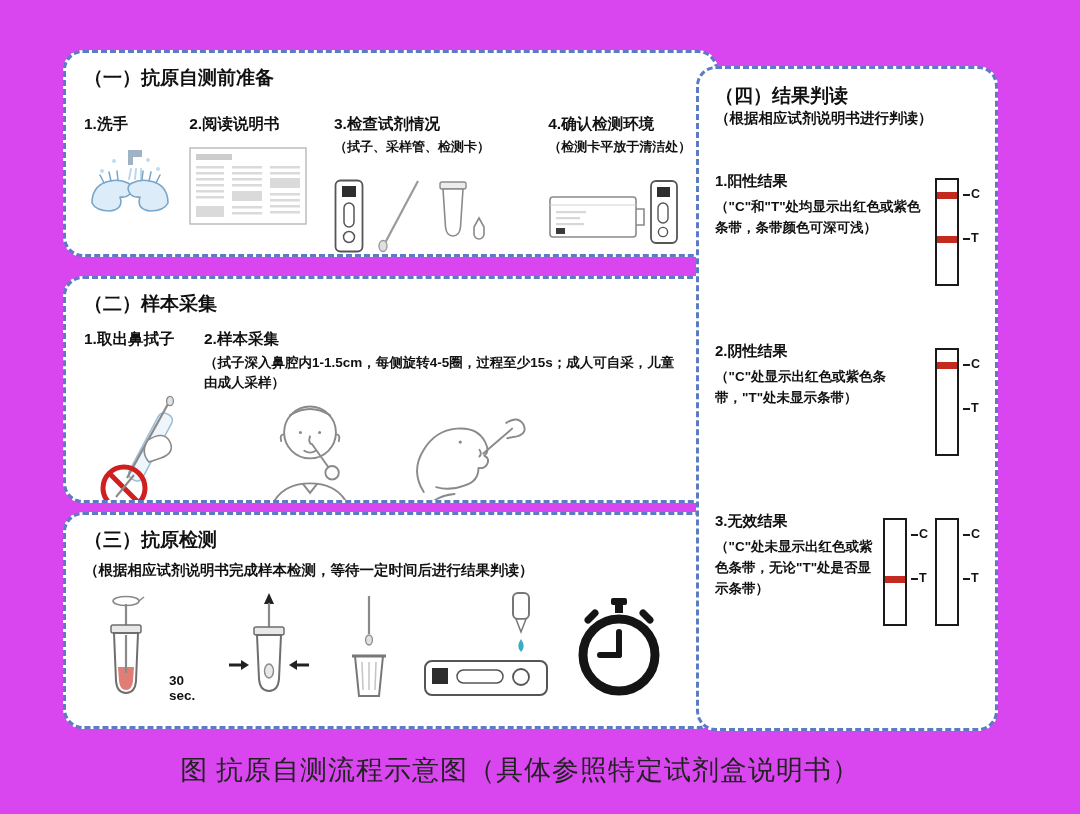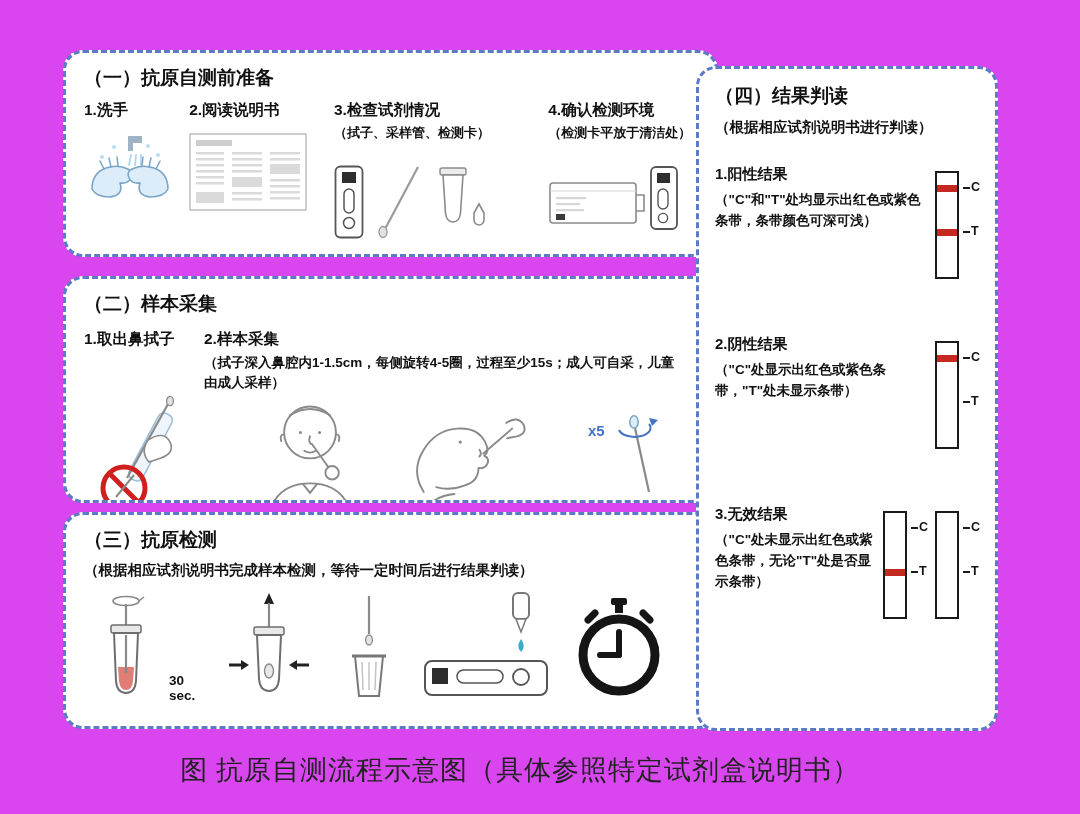--- a/index.html
+++ b/index.html
@@ -12,21 +12,21 @@
     position: absolute; border: 3px dashed #5b7cc4; border-radius: 20px;
     padding: 12px 18px; background: #fff; overflow: hidden;
   }
   .panel-title { margin: 0; font-size: 19px; font-weight: bold; }
   .step-label { font-weight: bold; font-size: 15.5px; }
   .step-sub { font-weight: bold; font-size: 13px; margin-top: 3px; line-height: 1.45; }
   .ic { display: inline-block; line-height: 0; }
 
   
   .panel-prep { left: 63px; top: 50px; width: 655px; height: 207px; }
-  .prep-row { display: flex; margin-top: 9px; }
+  .prep-row { display: flex; margin-top: 23px; }
   .prep-col { display: flex; flex-direction: column; }
   .prep-col .ic { margin-top: 12px; }
   .icon-row { display: flex; align-items: flex-end; gap: 6px; margin-top: 8px; }
 
   
   .panel-collect { left: 63px; top: 276px; width: 655px; height: 227px; }
   .collect-head { display: flex; margin-top: 12px; }
   .collect-head .first { width: 120px; }
   .collect-note { width: 478px; font-size: 13.5px; }
   .collect-icons { display: flex; align-items: flex-end; margin-top: 2px; padding-left: 6px; }
@@ -38,23 +38,23 @@
   
   .panel-test { left: 63px; top: 512px; width: 655px; height: 217px; }
   .test-note { font-size: 14.5px; margin-top: 7px; }
   .test-icons { display: flex; align-items: center; gap: 24px; margin-top: 10px; padding-left: 10px; }
   .stir-group { display: flex; align-items: flex-end; gap: 11px; }
   .sec30 { font-weight: bold; font-size: 13.5px; margin-top: 6px; }
   .test-icons .clock { margin-left: auto; margin-right: 34px; }
 
   
   .panel-result { left: 696px; top: 66px; width: 302px; height: 665px; padding: 14px 16px; }
-  .result-subtitle { font-weight: bold; font-size: 14.5px; margin-top: 9px; }
+  .result-subtitle { font-weight: bold; font-size: 14.5px; }
   .result-row { display: flex; }
-  .result-row.r1 { margin-top: 28px; }
+  .result-row.r1 { margin-top: 44px; }
   .result-row.r2 { margin-top: 50px; gap: 40px; }
   .result-row.r3 { margin-top: 50px; }
   .result-text { flex: 1; padding-right: 6px; }
   .result-label { font-weight: bold; font-size: 15px; }
   .result-desc { font-weight: bold; font-size: 13.5px; margin-top: 6px; line-height: 1.55; }
   .result-strips { display: flex; gap: 8px; padding-top: 6px; }
   .strip-wrap { position: relative; width: 44px; height: 114px; }
   .strip { position: absolute; left: 0; top: 0; width: 24px; height: 108px; border: 2px solid #1a1a1a; background: #fff; }
   .band { position: absolute; left: 0; width: 100%; height: 7px; background: #c42a20; }
   .band-c { top: 12px; } .band-t { top: 56px; }
@@ -234,31 +234,20 @@
       <span class="ic child">
         <svg width="140" height="120" viewBox="0 0 140 125" fill="none" stroke="#8a8a8a" stroke-width="2" stroke-linecap="round" stroke-linejoin="round">
           <path d="M26 100 q-14 -22 0 -44 q12 -20 34 -22 q22 -2 30 14 q5 10 -1 14 q6 3 3 9 q-3 5 -9 4 q0 14 -14 18 q-16 6 -30 2"></path>
           <circle cx="64" cy="48" r="1.7" fill="#8a8a8a" stroke="none"></circle>
           <path d="M84 56 q3 4 0 7"></path>
           <line x1="88" y1="60" x2="118" y2="34"></line>
           <path d="M112 28 q12 -8 18 2 q4 9 -7 12 l-10 2"></path>
           <path d="M24 124 q10 -20 34 -22"></path>
         </svg>
       </span>
-      <div class="x5-block">
-        <span class="x5-text">x5</span>
-        <span class="ic">
-          <svg width="56" height="88" viewBox="0 0 56 88">
-            <line x1="26" y1="20" x2="40" y2="84" stroke="#8a8a8a" stroke-width="2.2"></line>
-            <ellipse cx="25" cy="14" rx="4.2" ry="6.2" fill="#dcecf9" stroke="#79a5c9" stroke-width="1.5"></ellipse>
-            <path d="M10 22 a 16 9 0 1 0 30 -6" fill="none" stroke="#4472c4" stroke-width="2"></path>
-            <path d="M40 10 l9 2 -6 6 z" fill="#4472c4"></path>
-          </svg>
-        </span>
-      </div>
     </div>
   </section>
 
   <section class="panel panel-test">
     <h2 class="panel-title">（三）抗原检测</h2>
     <div class="step-sub test-note">（根据相应试剂说明书完成样本检测，等待一定时间后进行结果判读）</div>
     <div class="test-icons">
       <div class="stir-group">
         <span class="ic">
           <svg width="64" height="112" viewBox="0 0 64 112">

